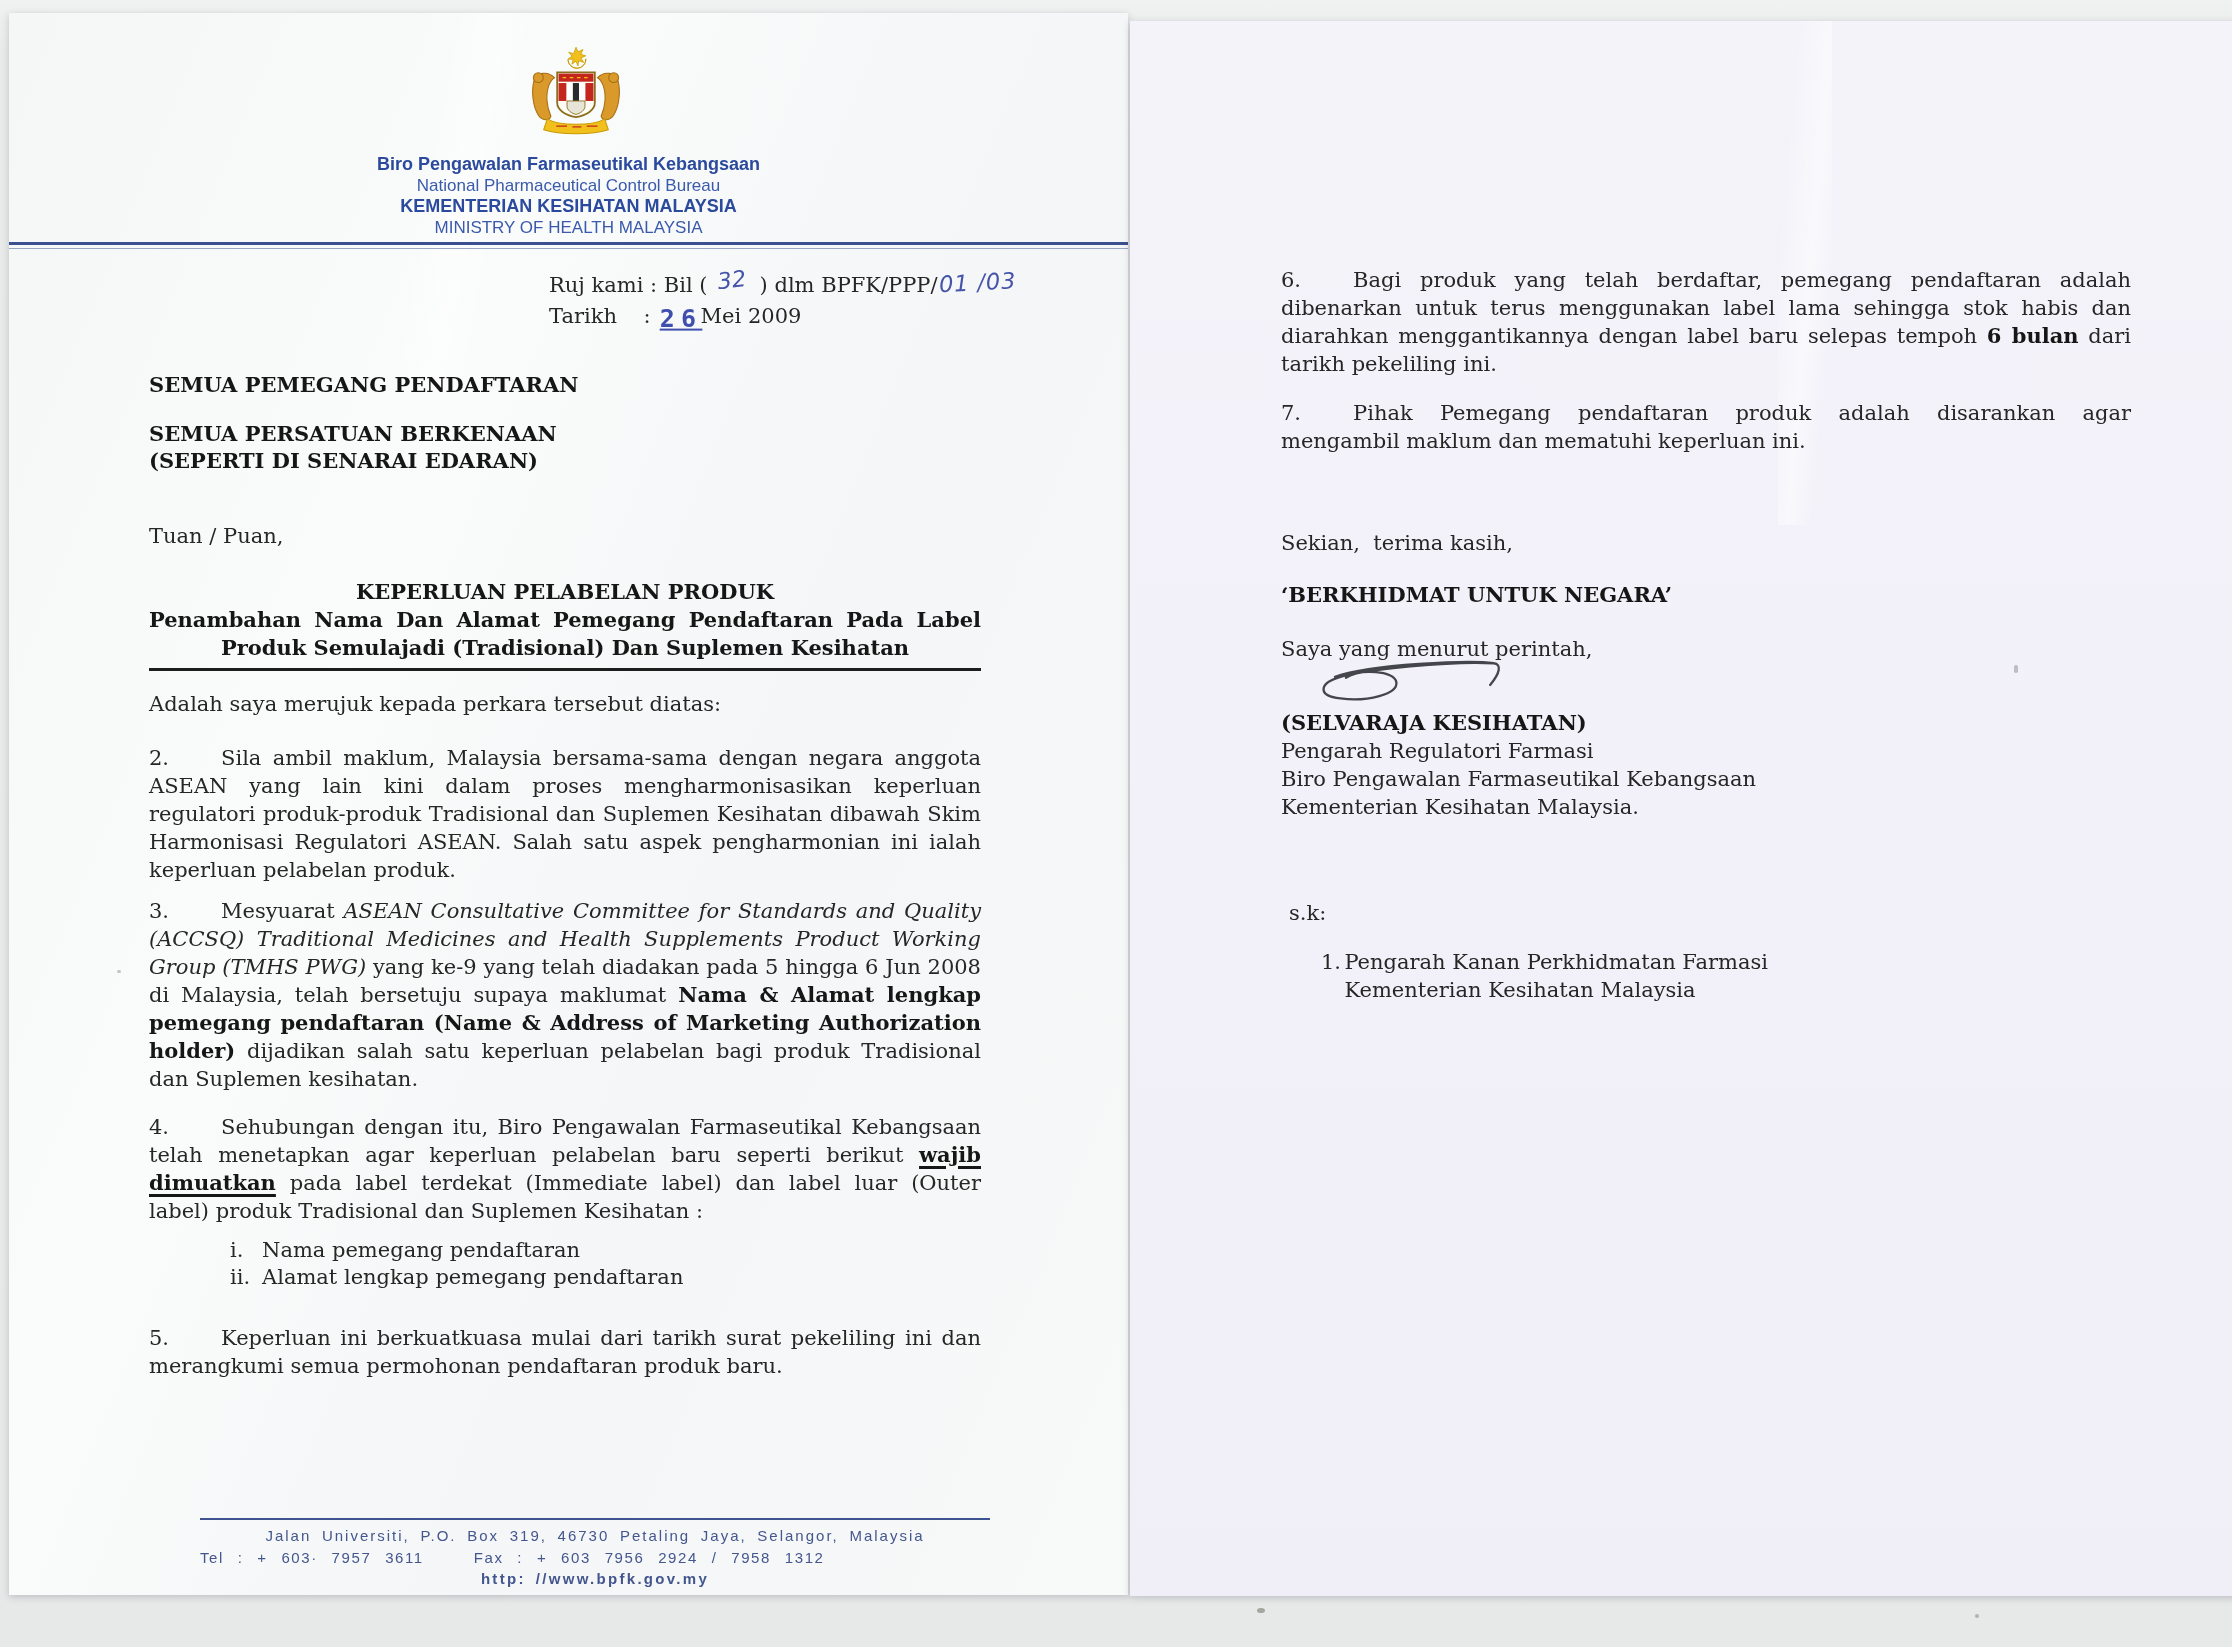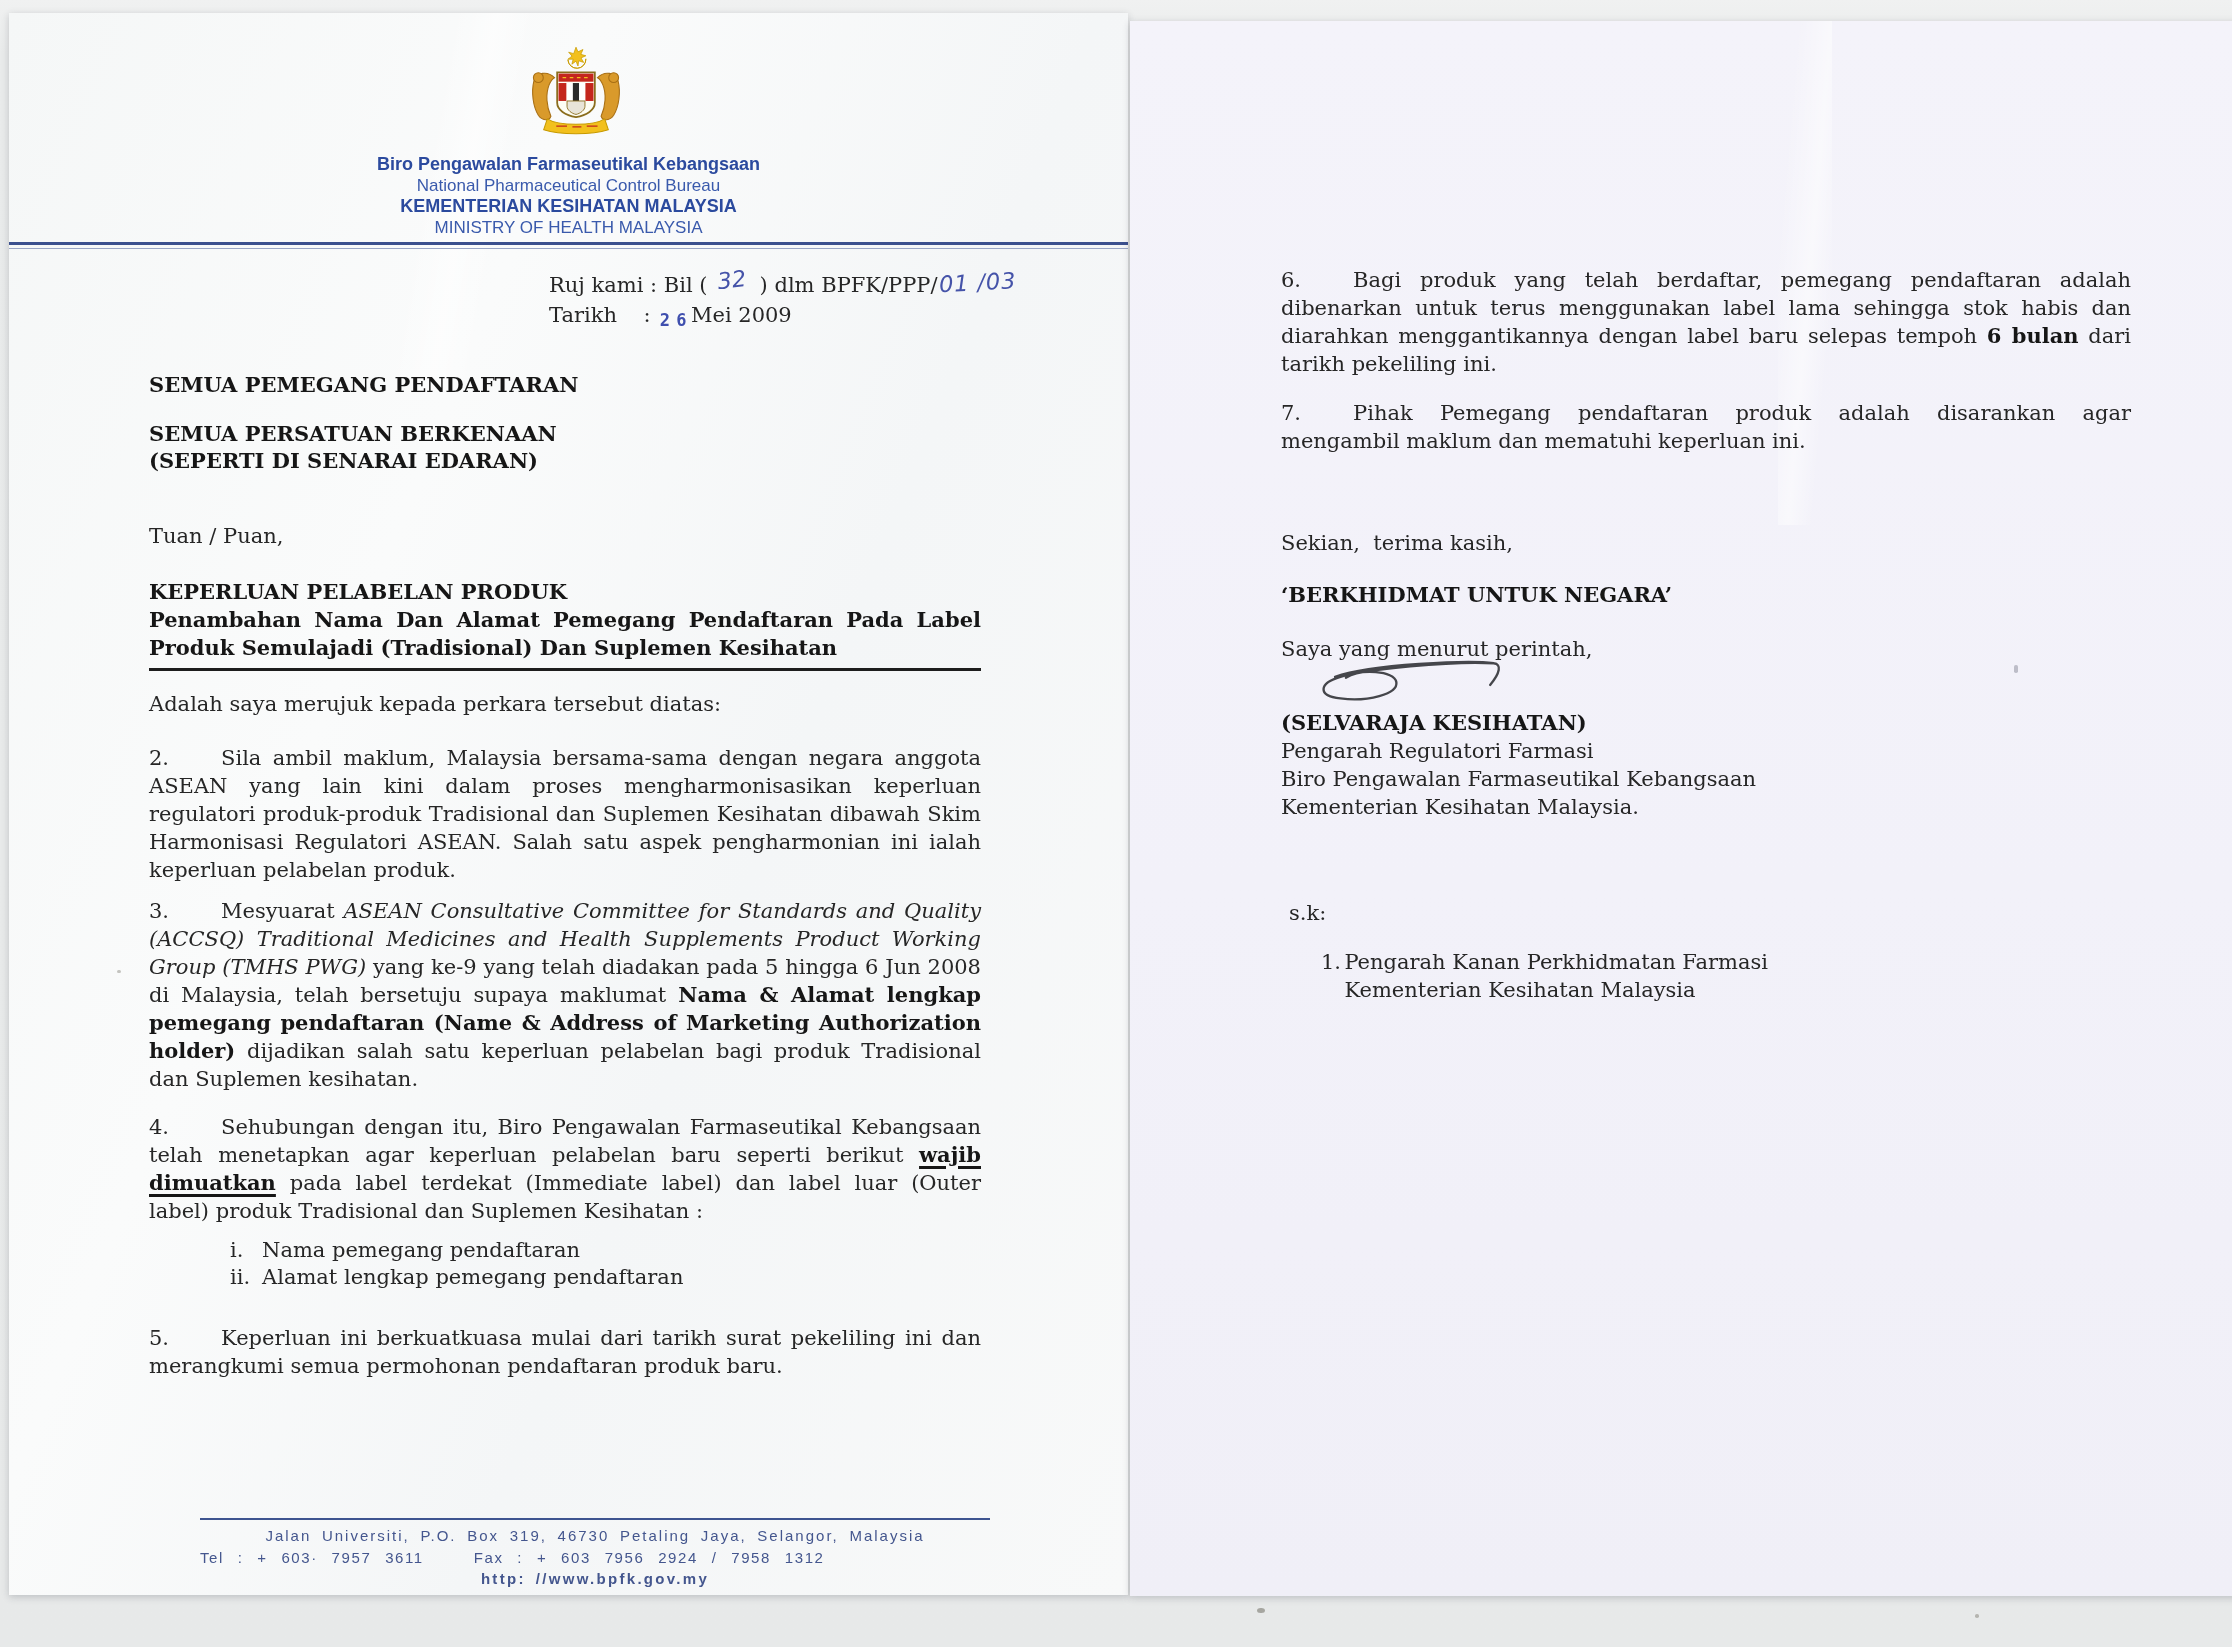--- a/index.html
+++ b/index.html
@@ -30,33 +30,33 @@
   .head-rule{left:0;top:229px;width:1119px;height:3.6px;background:#3b508e;}
   .head-rule::after{content:"";position:absolute;left:0;top:6.3px;width:100%;height:0.9px;background:#9aa6c6;}
 
   
   .ref{left:540px;top:256px;font-size:21px;line-height:30px;white-space:nowrap;}
   .hand{display:inline-block;font-family:"DejaVu Sans","Liberation Sans",sans-serif;
     font-style:italic;color:#4553a9;font-size:22.5px;}
   .hand.h32{transform:rotate(-7deg) translateY(-4.5px);margin:0 12.6px 0 10.8px;}
   .hand.h0103{transform:rotate(-3deg) translateY(-1.8px);margin-left:1.8px;letter-spacing:0.9px;}
   .stamp{display:inline-block;font-family:"DejaVu Sans Mono","Liberation Mono",monospace;
-    font-weight:700;color:#3f4fae;font-size:17px;letter-spacing:6.3px;
-    transform:translateY(3.6px);margin:0 -1.8px 0 9px;}
+    font-weight:700;color:#3f4fae;font-size:25px;letter-spacing:6.3px;
+    transform:translateY(3.6px);margin:0 -1.8px 0 9px;text-decoration:underline;}
 
   .footer-rule{left:191px;top:1505px;width:790px;height:2.7px;background:#3e5490;}
   .footerbox{left:191px;width:790px;text-align:center;color:#44568e;
     font-family:"Liberation Sans","DejaVu Sans",sans-serif;font-size:15px;}
   .f-address{top:1514px;letter-spacing:2px;word-spacing:4.5px;}
   .f-telfax{top:1536px;display:flex;gap:50px;word-spacing:8px;letter-spacing:1.6px;}
   .f-web{top:1557px;font-weight:700;letter-spacing:2.3px;word-spacing:3.6px;}
 
   .pnum{display:inline-block;}
   .psp{display:inline-block;width:52px;}
-  .subject{border-bottom:3.6px solid #1d1d1d;padding-bottom:6.3px;}
+  .subject{border-bottom:3.6px solid #1d1d1d;padding-bottom:6.3px;text-align:center;}
   .fill-last{text-align-last:justify;}
   .ital{font-style:italic;}
   .ul3{text-decoration:underline;text-decoration-thickness:2.7px;text-underline-offset:3.6px;}
   .li-marker{display:inline-block;width:32px;}
   .sk-marker{display:inline-block;width:23.4px;}
 
   .sig{stroke:#45464b;stroke-width:2.6;fill:none;stroke-linecap:round;}
   .speck{position:absolute;border-radius:50%;}
 </style>
 </head>

